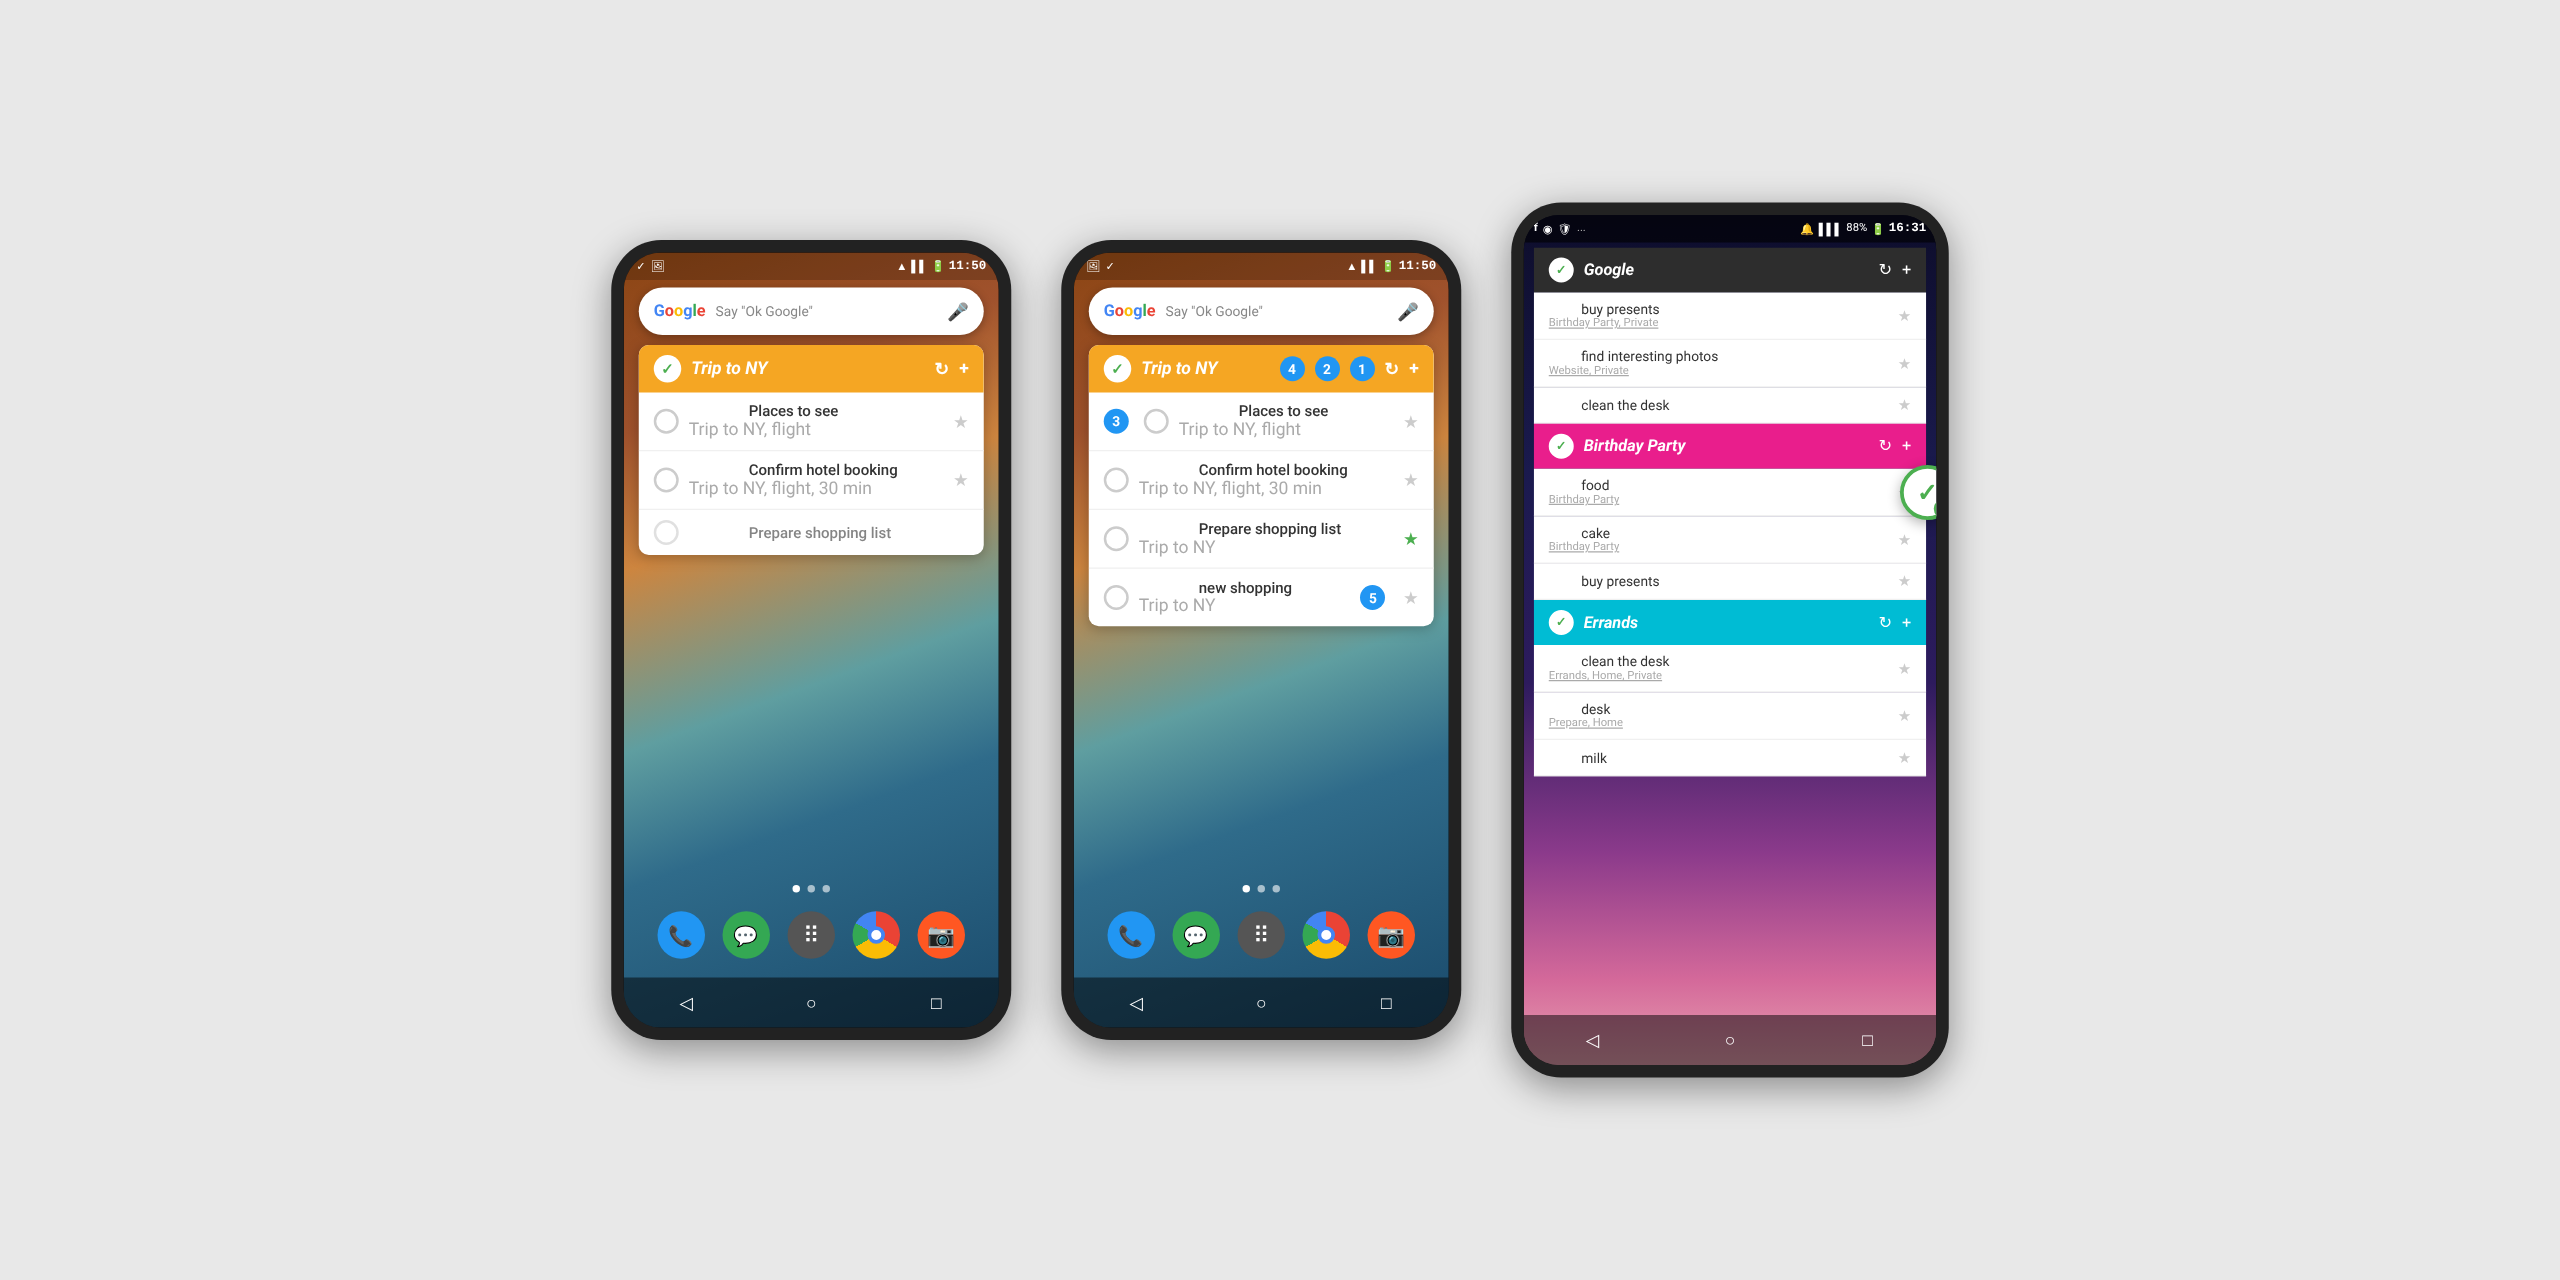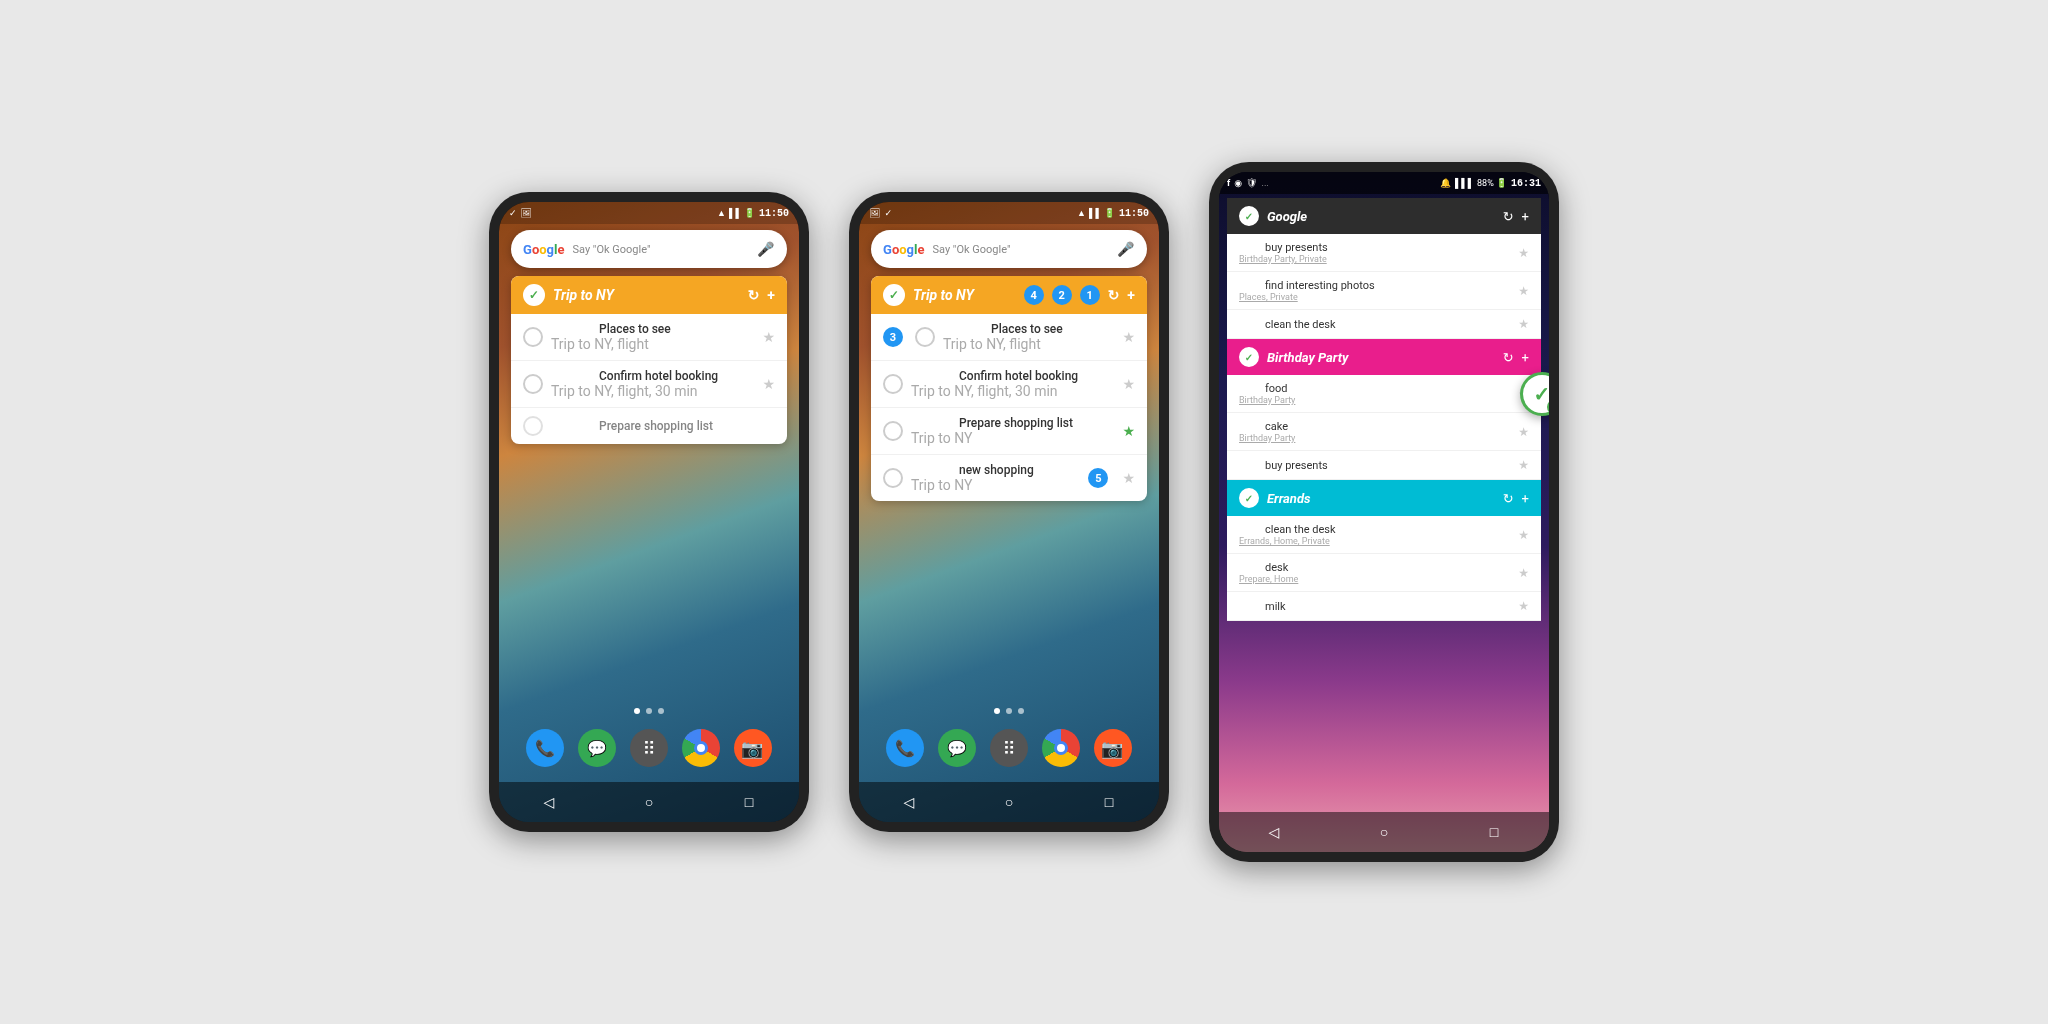--- a/index.html
+++ b/index.html
@@ -586,21 +586,21 @@
         <div class="list-item-row">
           <div class="list-item-text">
             <div class="list-item-name">buy presents</div>
             <div class="list-item-tags">Birthday Party, Private</div>
           </div>
           <span class="list-star">★</span>
         </div>
         <div class="list-item-row">
           <div class="list-item-text">
             <div class="list-item-name">find interesting photos</div>
-            <div class="list-item-tags">Places, Private</div>
+            <div class="list-item-tags">Website, Private</div>
           </div>
           <span class="list-star">★</span>
         </div>
         <div class="list-item-row">
           <div class="list-item-text">
             <div class="list-item-name">clean the desk</div>
           </div>
           <span class="list-star">★</span>
         </div>
 

